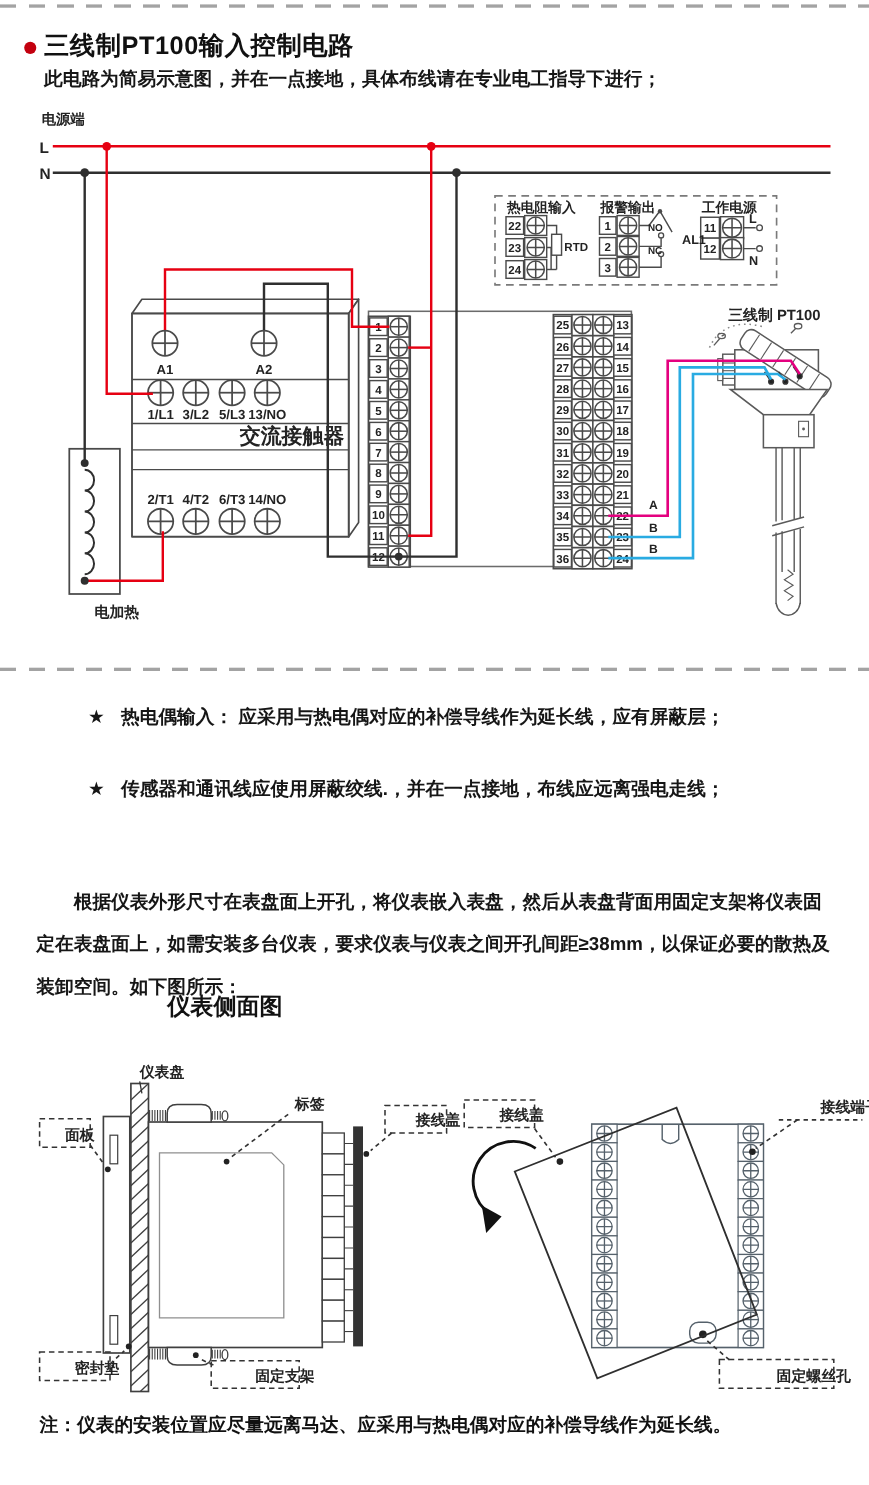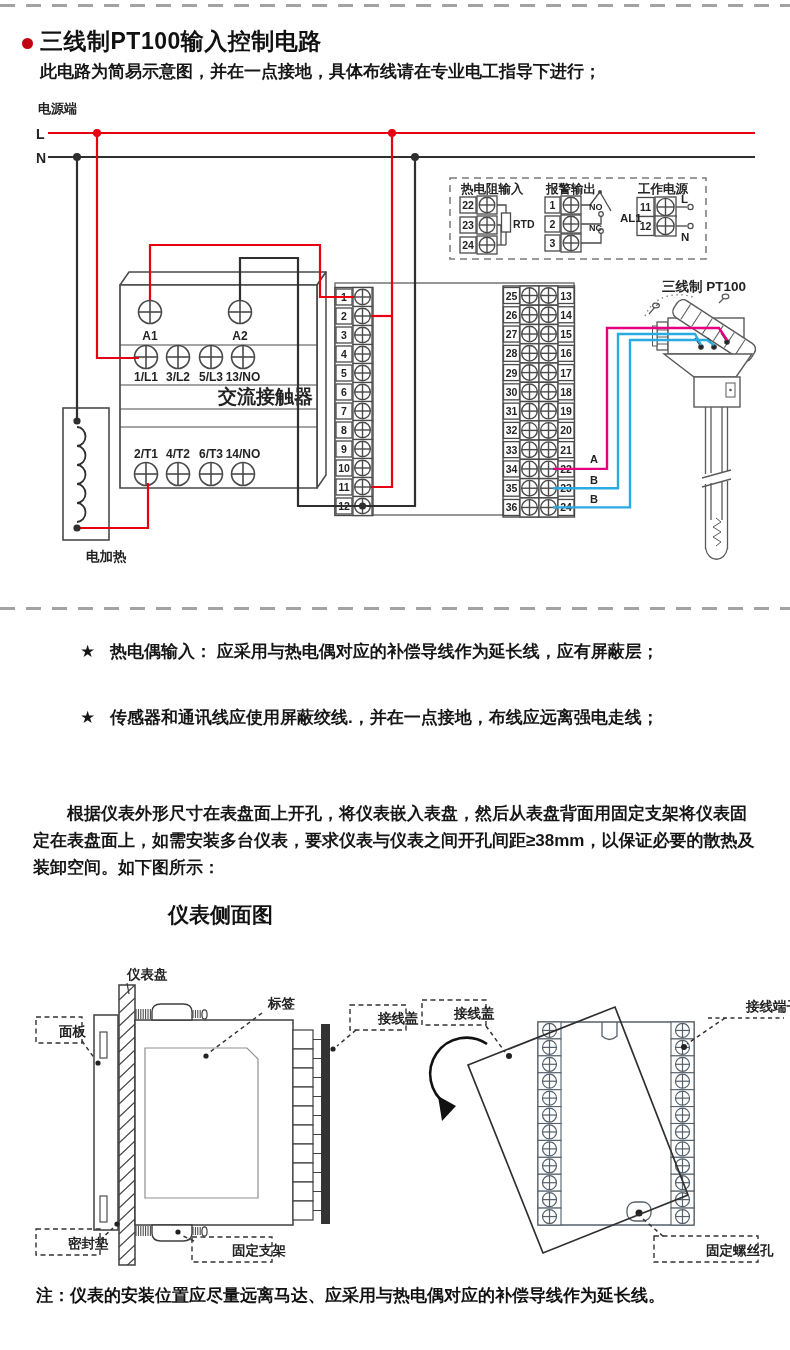--- a/index.html
+++ b/index.html
@@ -6,23 +6,23 @@
   body{font-family:"Liberation Sans","DejaVu Sans",sans-serif;color:#1b1b1b;}
   #page{position:relative;width:790px;height:1350px;background:#fff;overflow:hidden;}
   .dashline{position:absolute;left:0;width:790px;height:3px;
     background:repeating-linear-gradient(90deg,#a3a3a3 0 15px,transparent 15px 26px);}
   .bullet{position:absolute;width:11px;height:11px;border-radius:50%;background:#c3000f;}
   .title{position:absolute;font-size:23px;font-weight:bold;letter-spacing:.5px;color:#111;}
   .subtitle{position:absolute;font-size:17px;font-weight:bold;color:#161616;}
   .staritem{position:absolute;left:36px;width:740px;font-size:17px;font-weight:bold;color:#161616;margin-left:44px;}
   .staritem .star{display:inline-block;width:30px;}
   .para{position:absolute;left:33px;width:726px;font-size:17px;font-weight:bold;
-    line-height:27px;text-indent:2em;color:#161616;}
+    line-height:39px;text-indent:2em;color:#161616;}
   .serifhead{position:absolute;font-family:"DejaVu Serif","Liberation Serif",serif;
-    font-size:21px;font-weight:bold;color:#111;margin-left:16px;}
+    font-size:21px;font-weight:bold;color:#111;}
   .note{position:absolute;left:36px;font-size:17px;font-weight:bold;color:#111;}
   svg{position:absolute;left:0;}
   svg text{font-family:"Liberation Sans","DejaVu Sans",sans-serif;font-weight:bold;fill:#232323;}
   .callout-box{fill:none;stroke:#333;stroke-width:1.4;stroke-dasharray:5 3.5;}
   .leader{fill:none;stroke:#333;stroke-width:1.5;stroke-dasharray:4 3.5;}
 </style>
 </head>
 <body>
 
 <div id="page">

